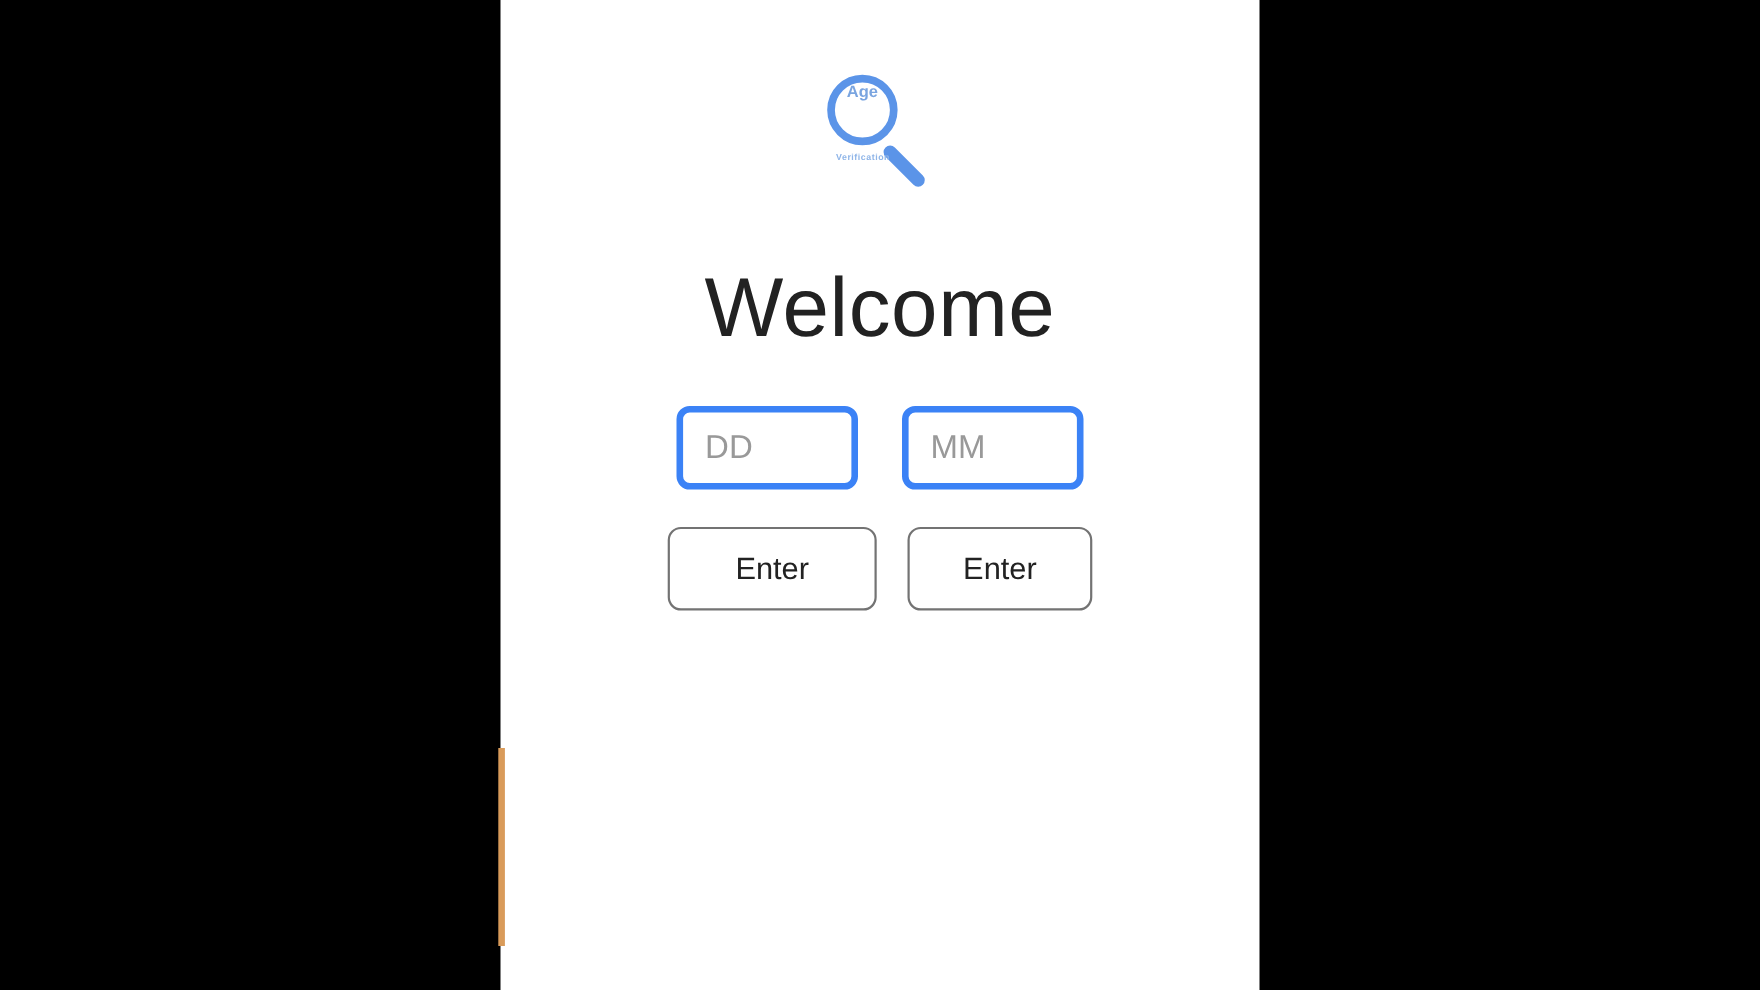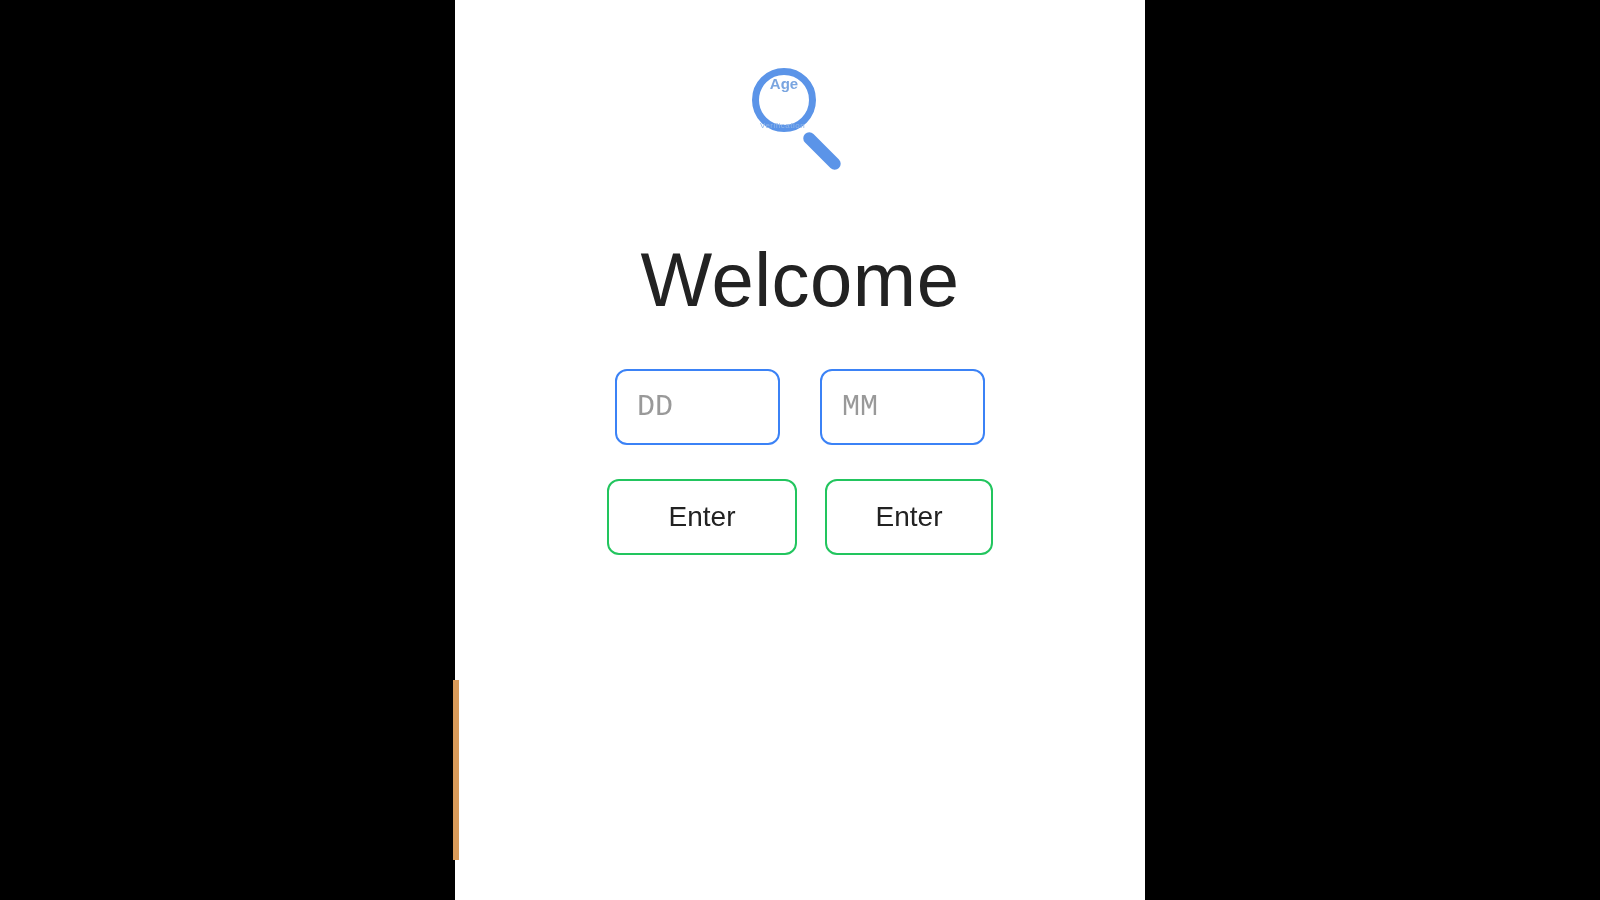--- a/index.html
+++ b/index.html
@@ -72,24 +72,24 @@
       border-radius: 6px;
       transform: rotate(45deg);
       transform-origin: left center;
       left: 55px;
       top: 60px;
     }
     
     .logo-subtext {
       position: absolute;
       font-size: 8px;
-      font-weight: 400;
+      font-weight: 700;
       color: #8fb5e8;
       left: 10px;
-      top: 53px;
+      top: 70px;
       letter-spacing: 0.5px;
     }
     
     .title {
       margin-top: 68px;
       font-size: 76px;
       font-weight: 400;
       color: #222;
       letter-spacing: 0.5px;
     }
@@ -106,26 +106,26 @@
       margin-top: 46px;
       display: flex;
       gap: 40px;
       justify-content: center;
       width: 100%;
       padding: 0 40px;
     }
     
     .date-input {
       height: 76px;
-      border: 2px solid #3b82f6;
+      border: 6px solid #3b82f6;
       border-radius: 12px;
       font-size: 30px;
       padding: 0 20px;
       color: #333;
-      font-family: Liberation Mono, monospace;
+      font-family: Liberation Sans, sans-serif;
       outline: none;
     }
     
     .date-input::placeholder {
       color: #999;
     }
     
     .date-input.dd {
       width: 165px;
     }
@@ -137,21 +137,21 @@
     }
     
     .button-row {
       margin-top: 34px;
       display: flex;
       gap: 28px;
       justify-content: center;
     }
     
     .action-btn {
-      border: 2px solid #22c55e;
+      border: 2px solid #737373;
       background: #fff;
       border-radius: 12px;
       font-size: 28px;
       font-family: inherit;
       cursor: pointer;
       color: #222;
       height: 76px;
       display: flex;
       align-items: center;
       justify-content: center;

